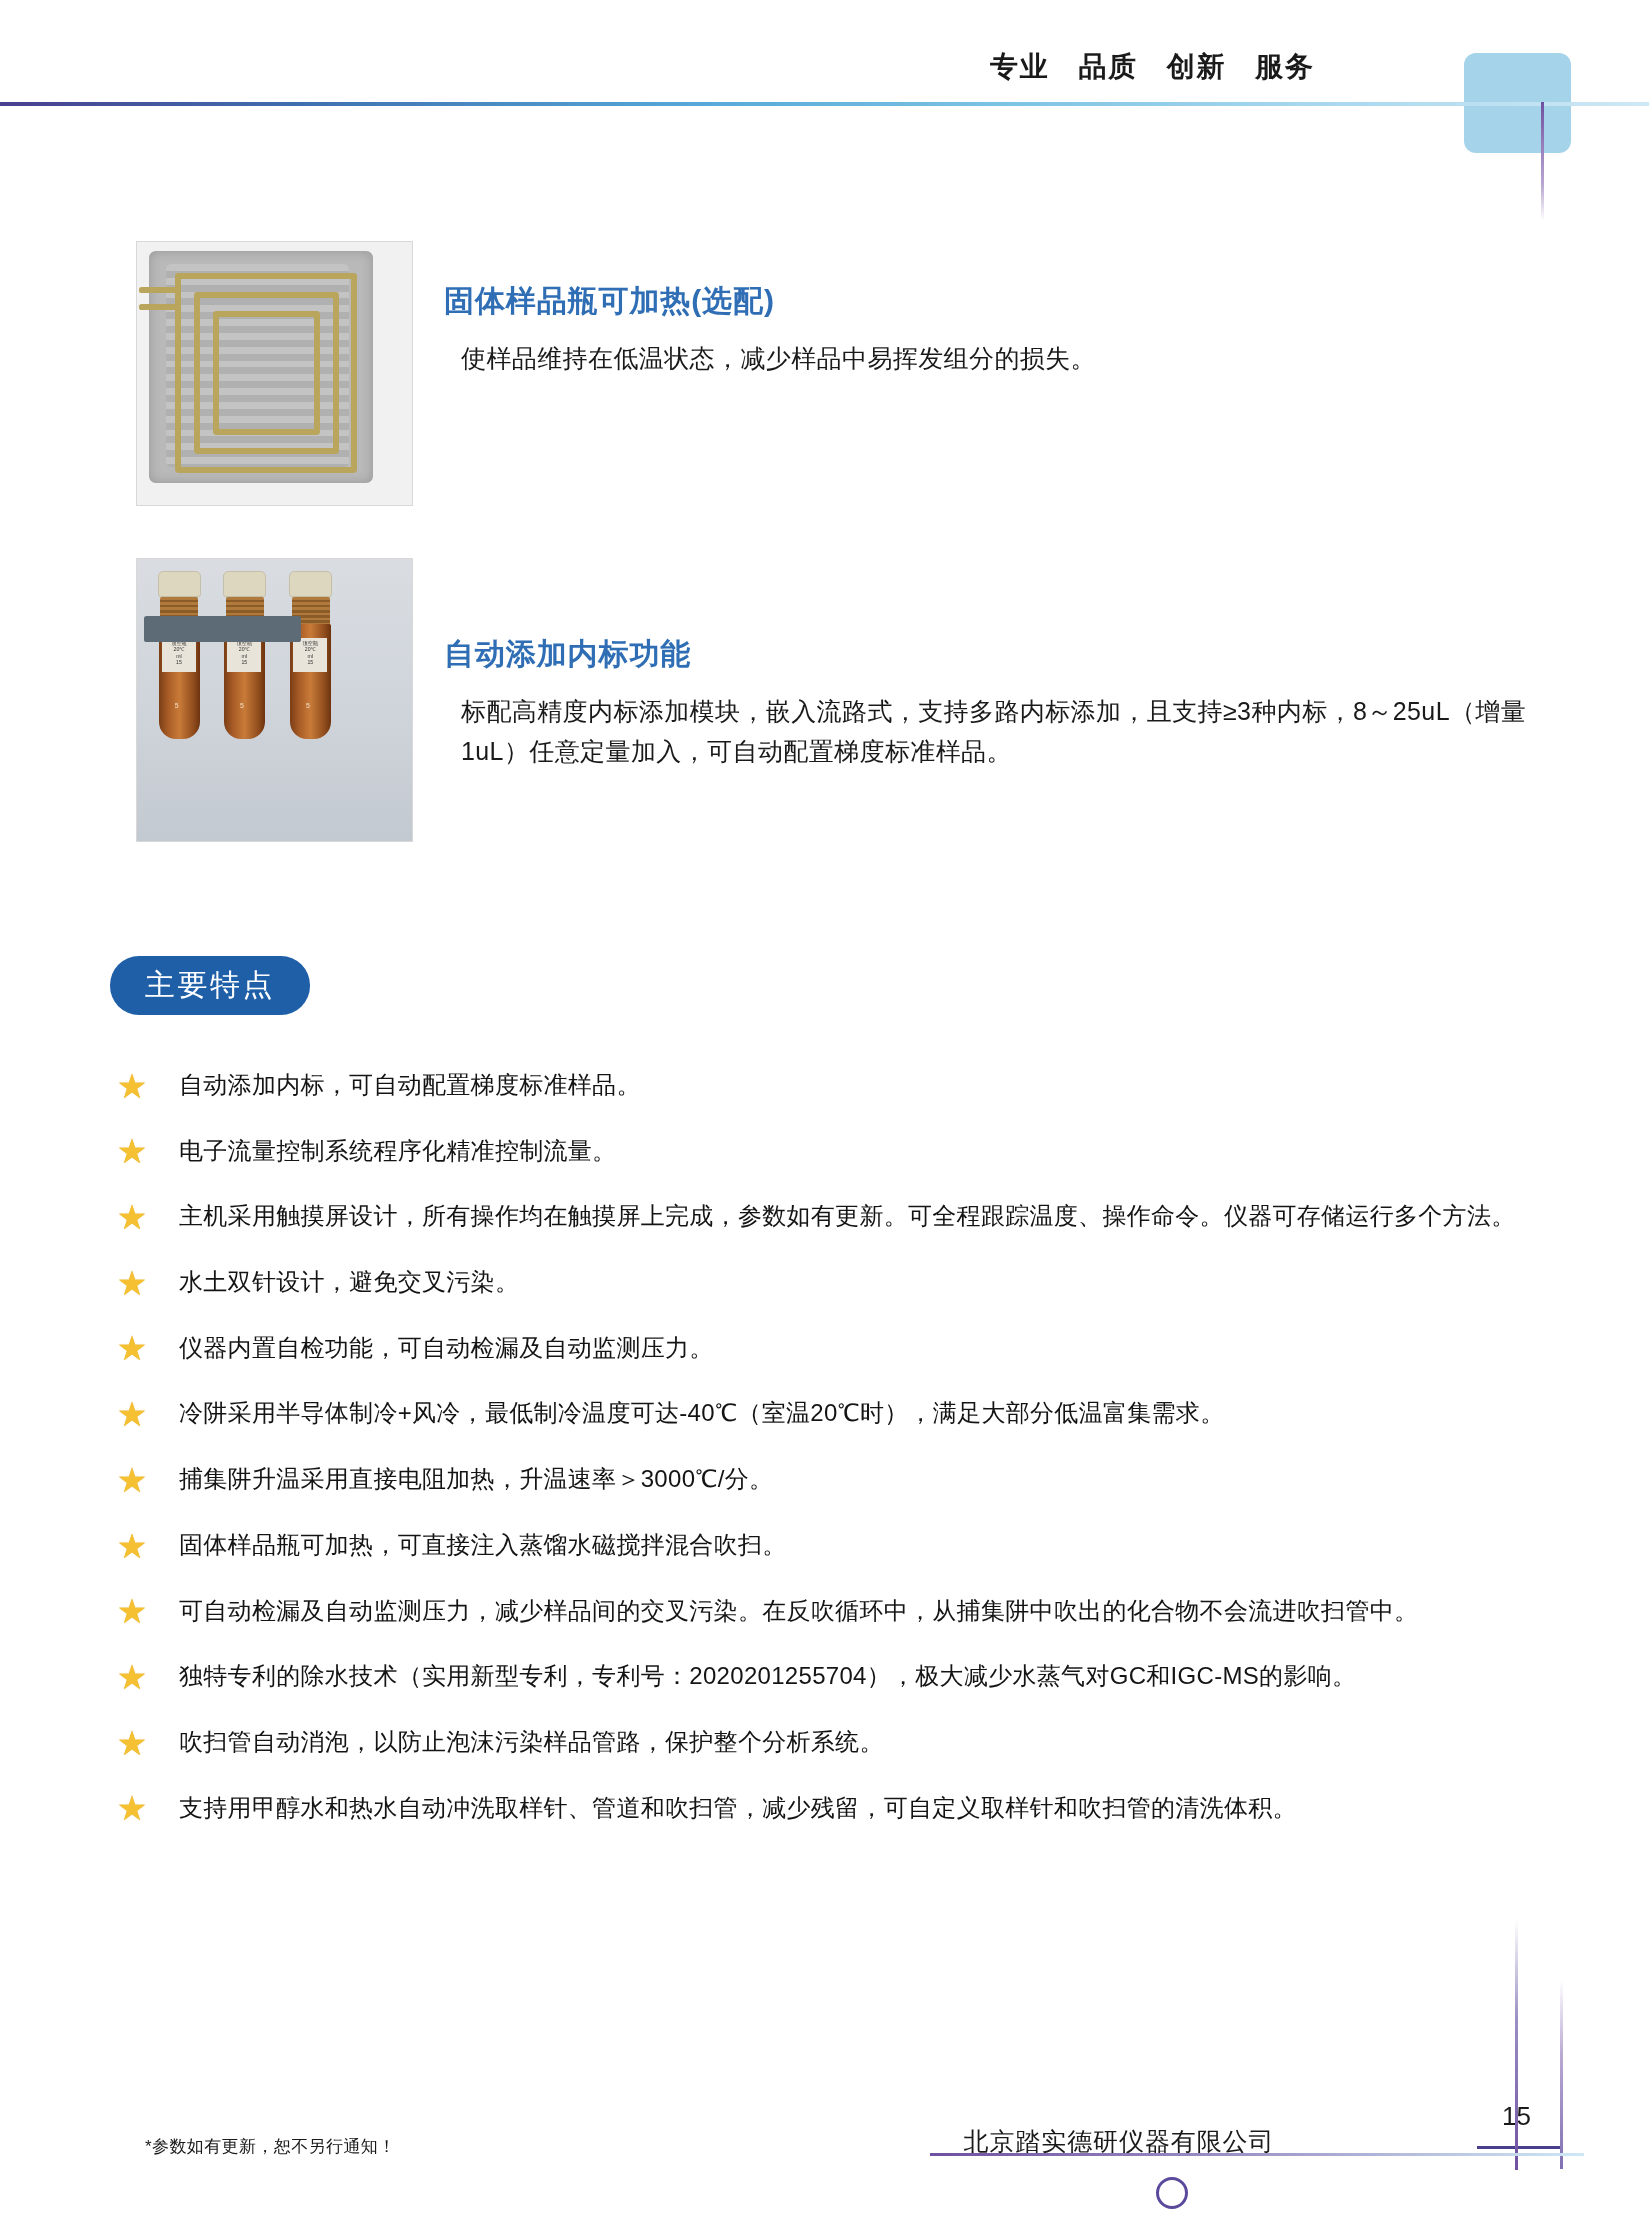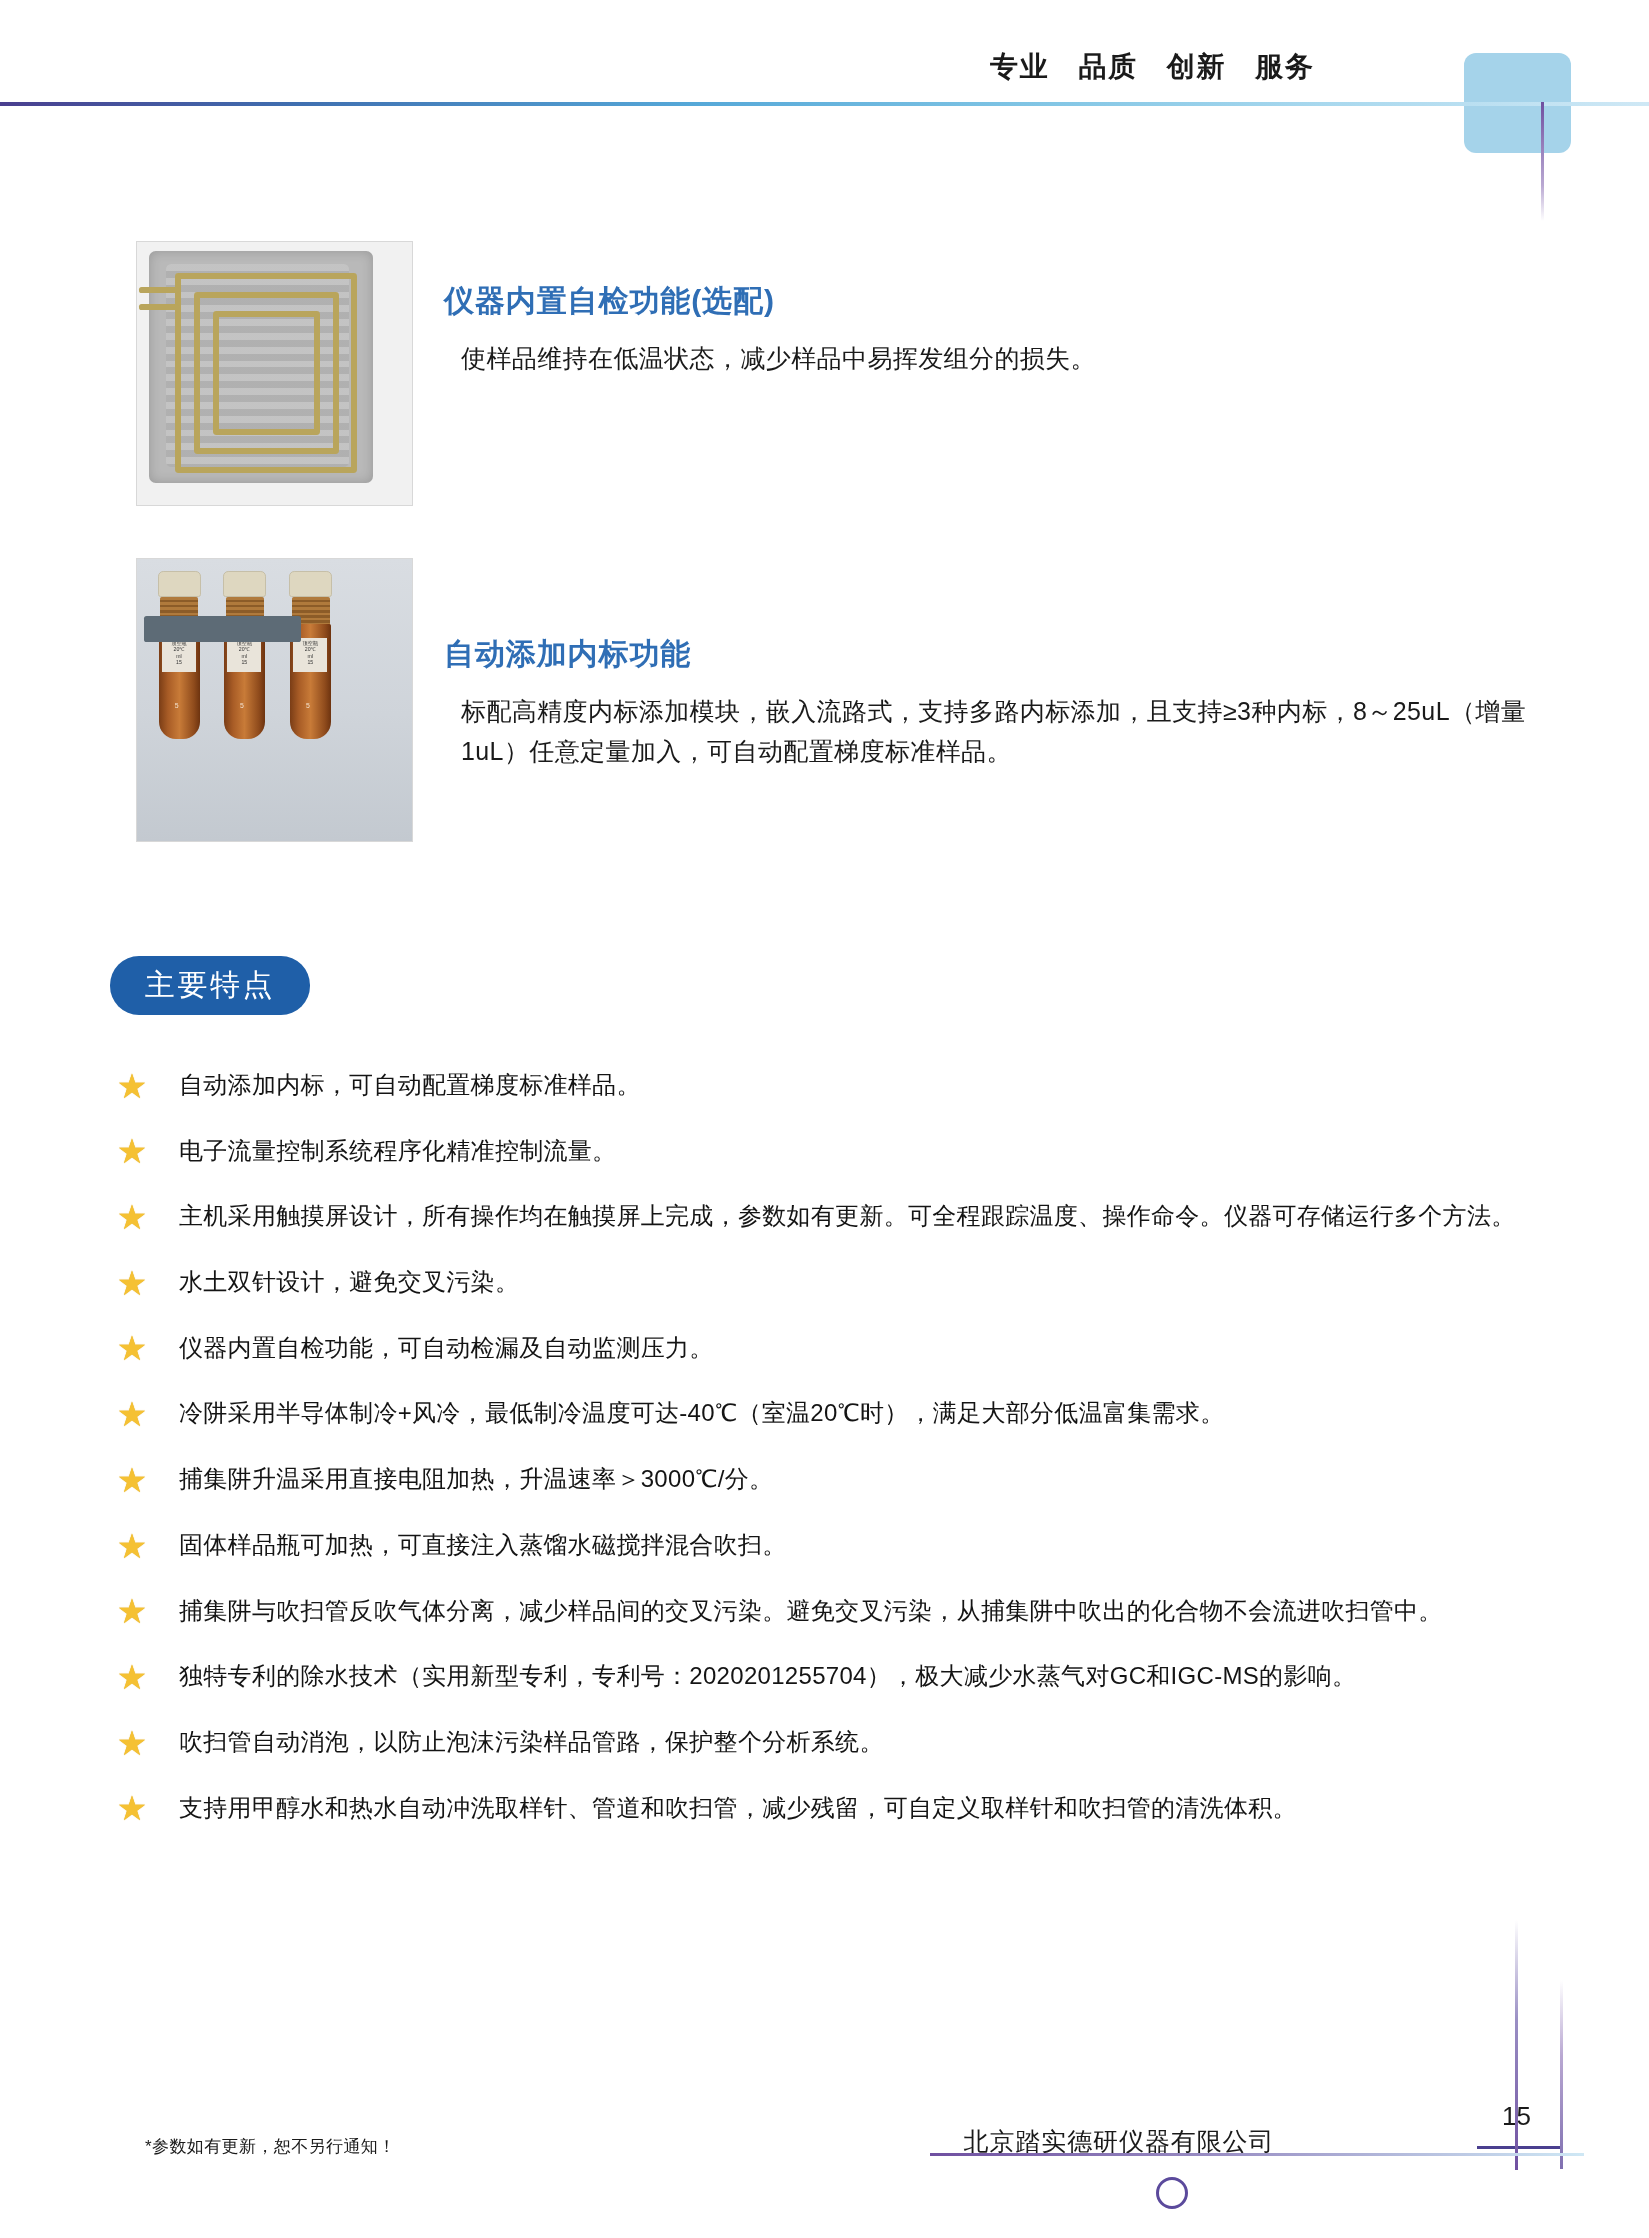--- a/index.html
+++ b/index.html
@@ -347,21 +347,21 @@
         <div class="plate-notch" style="top:105px;"></div>
         <div class="plate-notch" style="top:148px;"></div>
         <div class="coil" style="left:38px; top:31px; width:170px; height:188px;"></div>
         <div class="coil" style="left:57px; top:50px; width:133px; height:150px;"></div>
         <div class="coil" style="left:76px; top:69px; width:95px; height:112px;"></div>
         <div class="plate-tube" style="top:45px;"></div>
         <div class="plate-tube" style="top:62px;"></div>
       </div>
     </div>
     <div class="ftext" style="left:308px; top:40px; width:1119px;">
-      <h3>仪器内置自检功能(选配)</h3>
+      <h3>固体样品瓶可加热(选配)</h3>
       <p>使样品维持在低温状态，减少样品中易挥发组分的损失。</p>
     </div>
   </div>
 
   <div class="feature" style="left:136px; top:558px; width:1429px; height:293px;">
     <div class="thumb" style="width:277px; height:284px;">
       <div class="vials-wrap">
         <div class="vial" style="left:20.7px;">
           <div class="cap"></div>
           <div class="thread"></div>
@@ -424,21 +424,21 @@
     <div class="bullet">
       <span class="star">★</span>
       <span class="btext">捕集阱升温采用直接电阻加热，升温速率＞3000℃/分。</span>
     </div>
     <div class="bullet">
       <span class="star">★</span>
       <span class="btext">固体样品瓶可加热，可直接注入蒸馏水磁搅拌混合吹扫。</span>
     </div>
     <div class="bullet">
       <span class="star">★</span>
-      <span class="btext">捕集阱与吹扫管反吹气体分离，减少样品间的交叉污染。避免交叉污染，从捕集阱中吹出的化合物不会流进吹扫管中。</span>
+      <span class="btext">可自动检漏及自动监测压力，减少样品间的交叉污染。在反吹循环中，从捕集阱中吹出的化合物不会流进吹扫管中。</span>
     </div>
     <div class="bullet">
       <span class="star">★</span>
       <span class="btext">独特专利的除水技术（实用新型专利，专利号：2020201255704），极大减少水蒸气对GC和IGC-MS的影响。</span>
     </div>
     <div class="bullet">
       <span class="star">★</span>
       <span class="btext">吹扫管自动消泡，以防止泡沫污染样品管路，保护整个分析系统。</span>
     </div>
     <div class="bullet">

